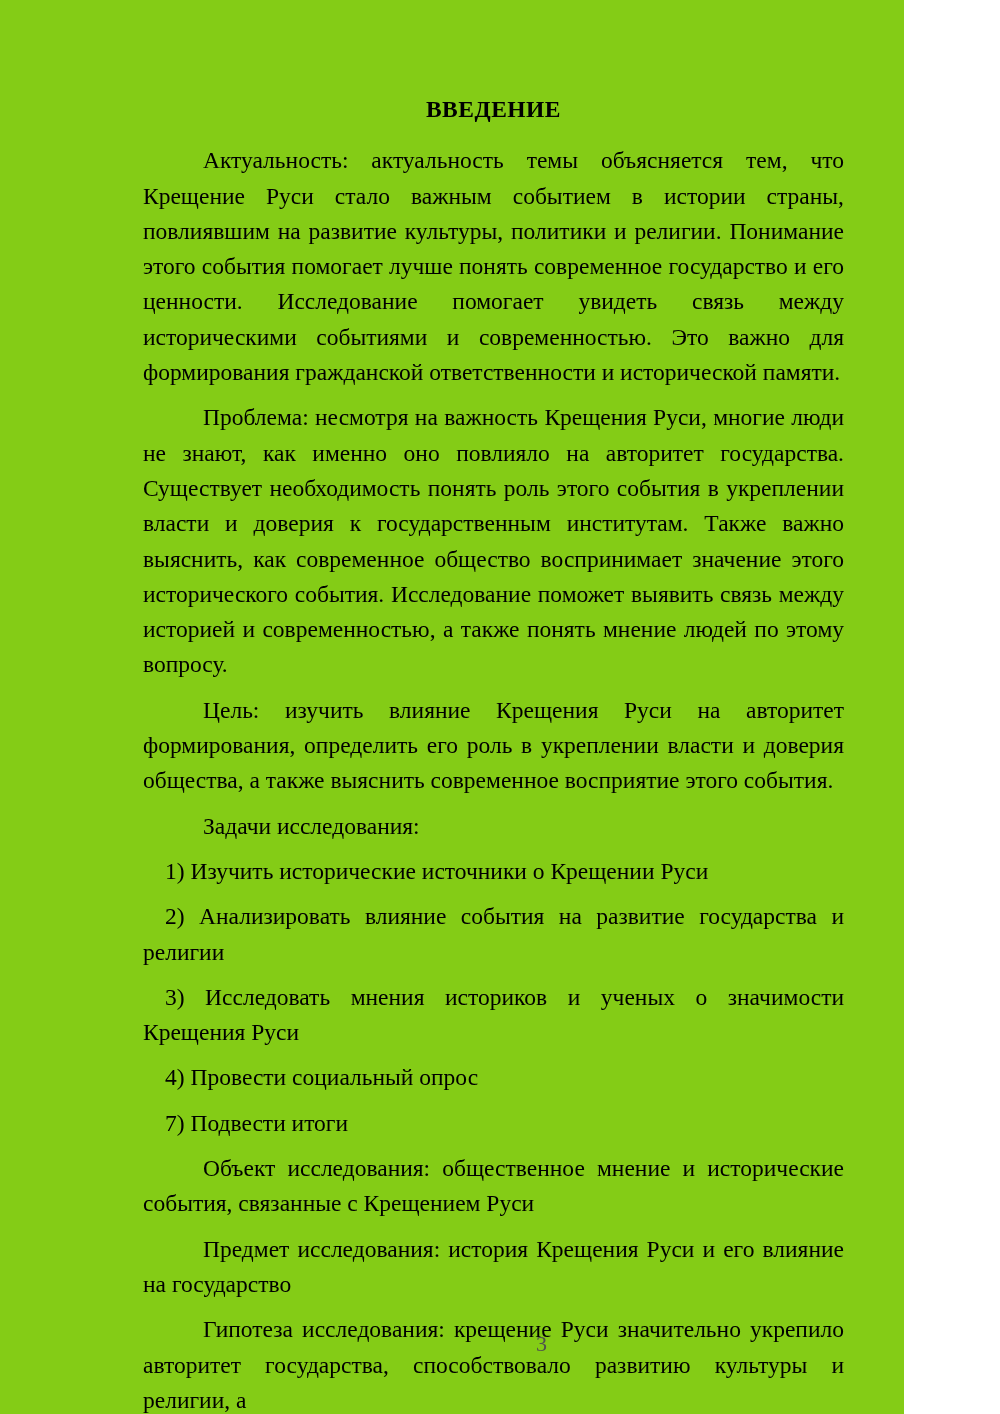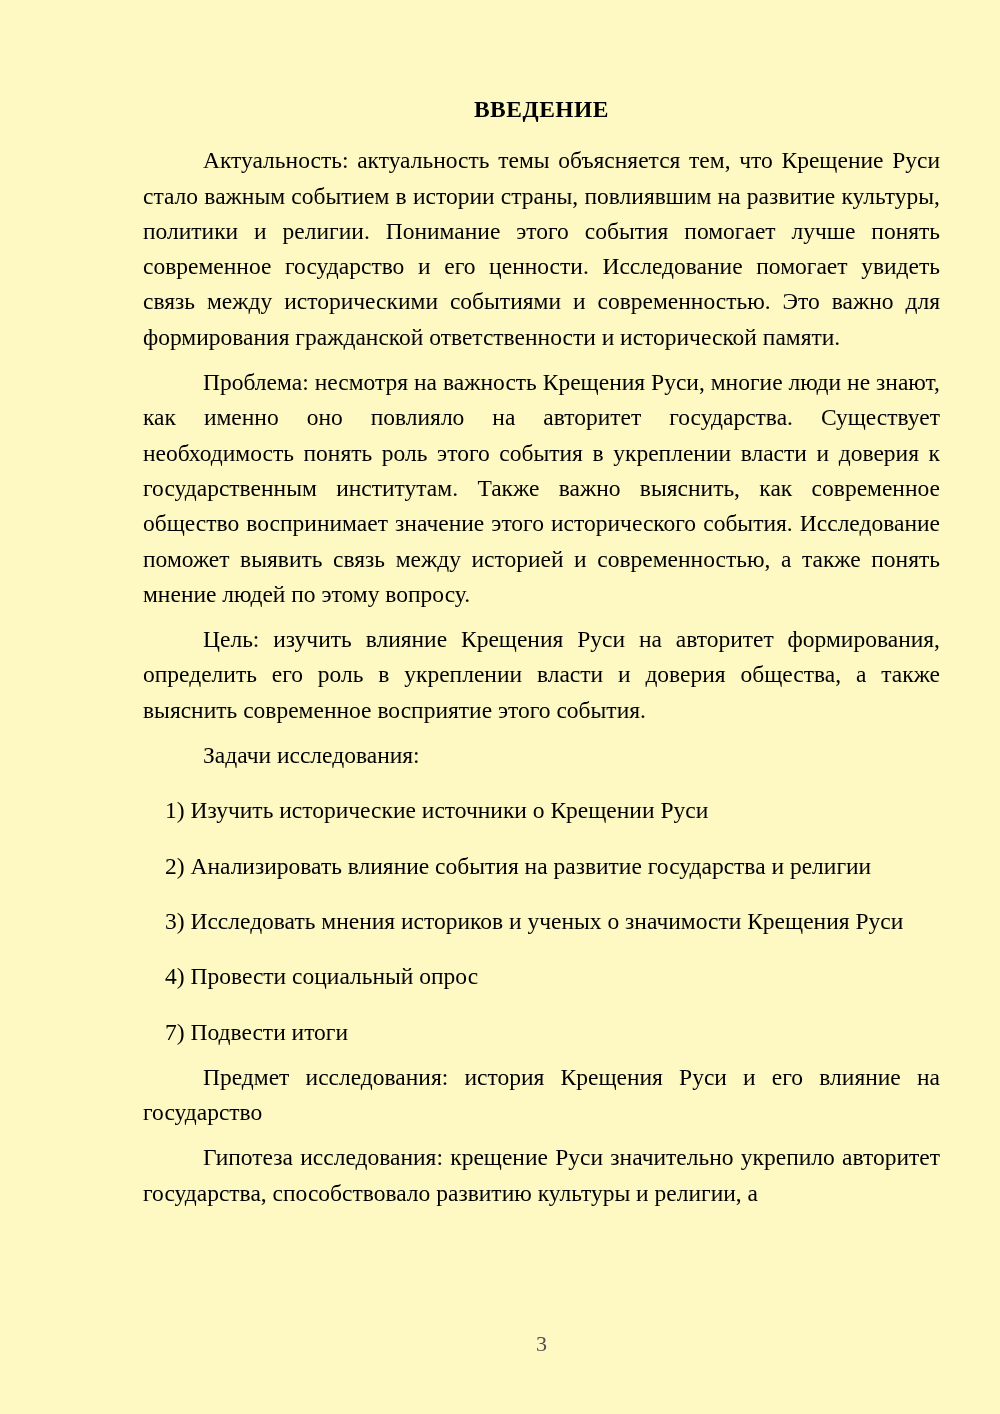--- a/index.html
+++ b/index.html
@@ -2,44 +2,44 @@
 <html lang="ru"><head>
 <meta charset="utf-8">
 <style>
   html, body {
     margin: 0;
     padding: 0;
     background: #ffffff;
   }
   .page {
     position: relative;
-    width: 1000px;
+    width: 904px;
     height: 1414px;
     box-sizing: border-box;
-    background: #fef9c3;
+    background: #84cc16;
     padding: 92px 60px 0 143px;
     font-family: "Liberation Serif", "DejaVu Serif", serif;
     font-size: 23.5px;
     line-height: 35.3px;
     color: #000000;
     overflow: hidden;
   }
   .doc-title {
     font-size: 23.5px;
     font-weight: bold;
     text-align: center;
     margin: 0 0 16px 0;
     letter-spacing: 0.5px;
   }
   .para {
     margin: 0 0 10px 0;
     text-align: justify;
   }
   .para.body { text-indent: 60px; font-family: Liberation Serif, serif; }
-  .para.list { text-indent: 22px; margin-top: 20px; }
+  .para.list { text-indent: 22px; }
   .page-footer {
     position: absolute;
     top: 1326px;
     left: 143px;
     width: 797px;
     text-align: center;
     font-size: 22px;
     color: #4f4f4f;
   }
 </style>
@@ -61,20 +61,21 @@
   <p class="para list">1) Изучить исторические источники о Крещении Руси</p>
 
   <p class="para list">2) Анализировать влияние события на развитие государства и религии</p>
 
   <p class="para list">3) Исследовать мнения историков и ученых о значимости Крещения Руси</p>
 
   <p class="para list">4) Провести социальный опрос</p>
 
   <p class="para list">7) Подвести итоги</p>
 
+  <p class="para body">Объект исследования: общественное мнение и исторические события, связанные с Крещением Руси</p>
 
   <p class="para body">Предмет исследования: история Крещения Руси и его влияние на государство</p>
 
   <p class="para body">Гипотеза исследования: крещение Руси значительно укрепило авторитет государства, способствовало развитию культуры и религии, а</p>
 
   <div class="page-footer">3</div>
 
 </div>
 
 </body></html>

